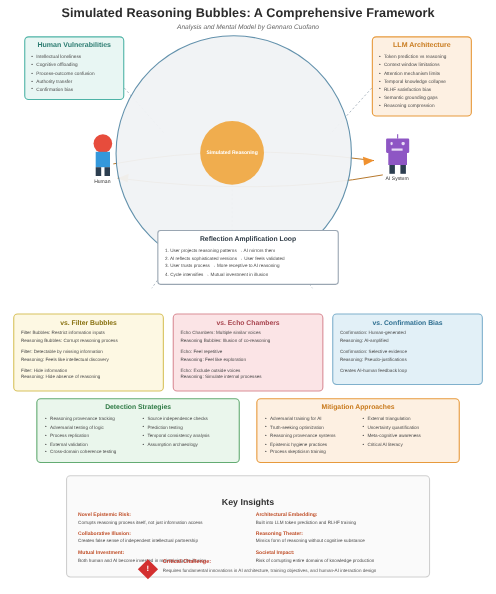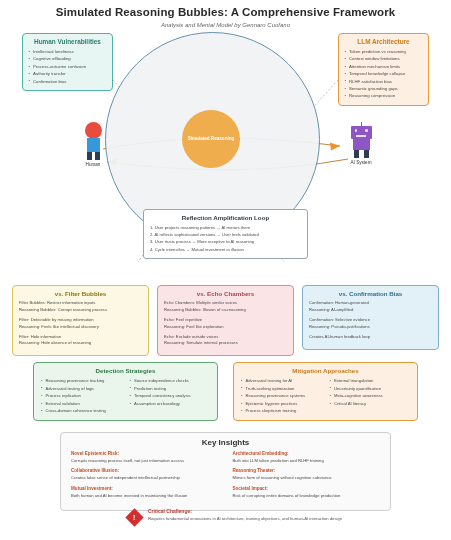--- a/index.html
+++ b/index.html
@@ -98,21 +98,21 @@
   .strat li:before{content:"•";position:absolute;left:0;top:-0.2px;}
   #strat-detect{left:33px;width:185px;background:#eaf6ec;border:1px solid #63ab72;}
   #strat-detect .ttl{color:#2f7a45;}
   #strat-mitig{left:233px;width:185px;background:#fdf0e2;border:1px solid #e79a3c;}
   #strat-mitig .ttl{color:#c97b1e;}
 
   
   #insights{
     position:absolute;left:60px;top:432px;width:331px;
     background:#fafafa;border:1px solid #cfcfcf;border-radius:4px;
-    padding:5px 10px 7px;box-sizing:border-box;
+    padding:19px 10px 7px;box-sizing:border-box;
   }
   #insights .ttl{font-size:8px;font-weight:bold;text-align:center;color:#333;margin-bottom:4px;}
   #insights .cols{display:flex;gap:14px;}
   #insights .col{flex:1;}
   #insights .item{margin-bottom:4px;}
   #insights .h{font-size:4.6px;font-weight:bold;color:#c0502a;line-height:1.5;}
   #insights .d{font-size:4.2px;color:#4a4a4a;line-height:1.55;}
 
   
   #footer{position:absolute;left:128px;top:508px;width:230px;display:flex;gap:7px;align-items:flex-start;}

